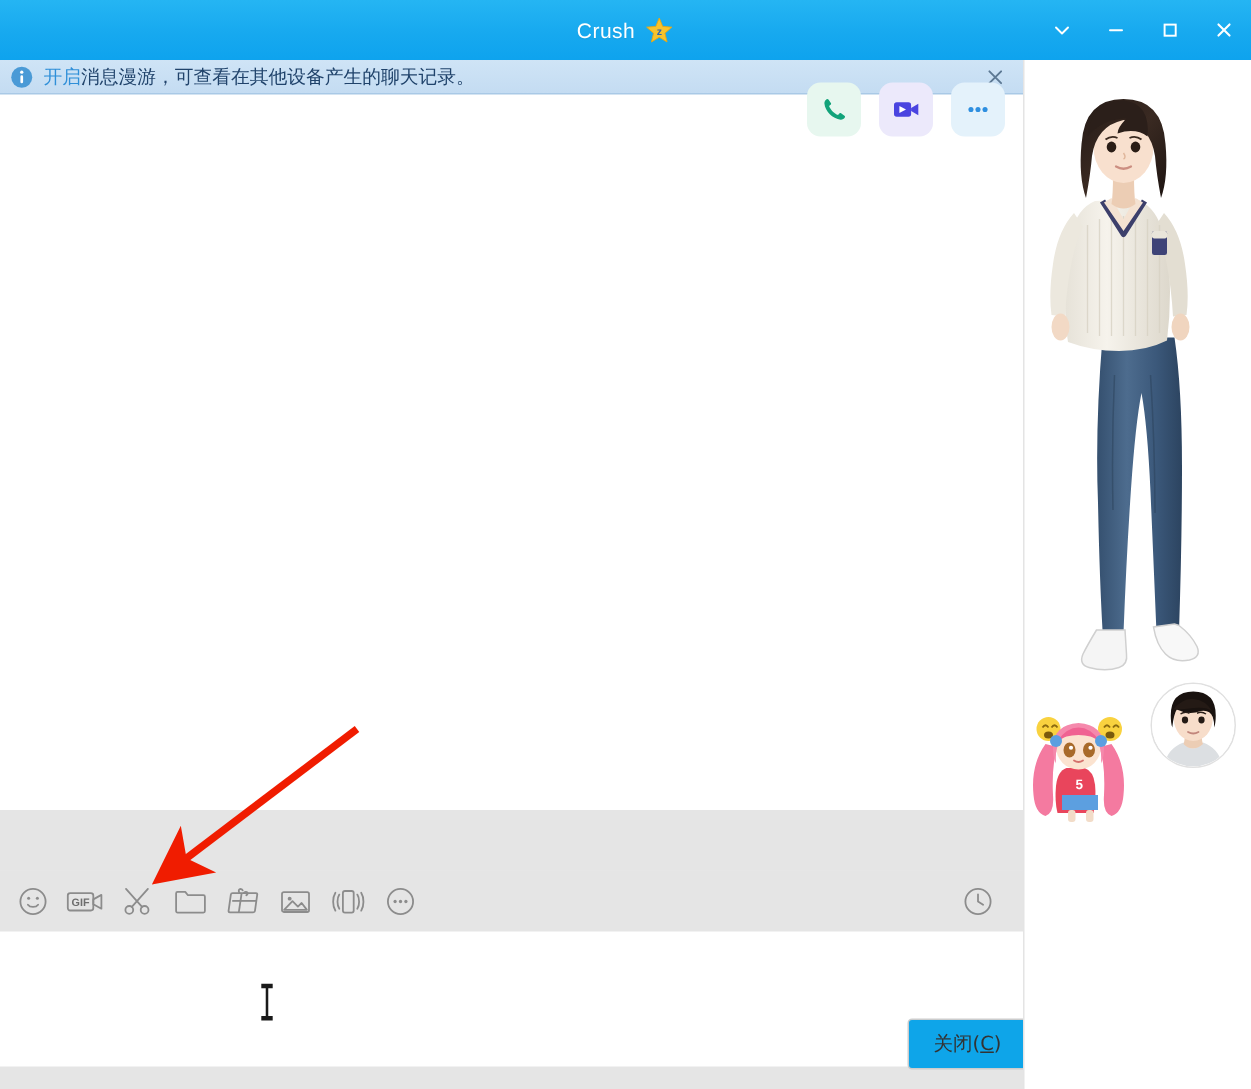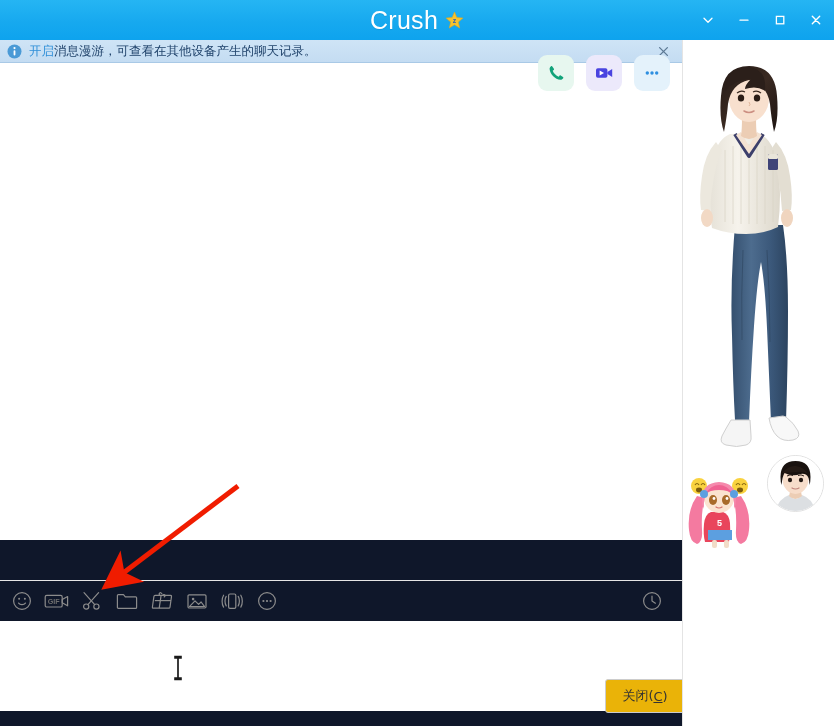--- a/index.html
+++ b/index.html
@@ -32,21 +32,21 @@
     left: 0; top: 0;
     width: 834px; height: 40px;
     display: flex;
     align-items: center;
     justify-content: center;
     gap: 7px;
     pointer-events: none;
   }
   .title-text {
     color: #ffffff;
-    font-size: 25px;
+    font-size: 14px;
     letter-spacing: 0.3px;
     text-shadow: 0 1px 1px rgba(0,0,0,0.08);
   }
   .title-badge {
     width: 19px; height: 19px;
     position: relative;
     display: inline-block;
   }
   .win-ctrls {
     position: absolute;
@@ -100,21 +100,21 @@
     cursor: pointer;
     color: #5b7590;
   }
 
   
   .chat-col {
     position: absolute;
     left: 0; top: 40px;
     width: 682px;
     height: 686px;
-    background: #0f172a;
+    background: #e5e5e5;
     overflow: hidden;
   }
   .chat-actions {
     position: absolute;
     right: 12px; top: 15px;
     display: flex;
     align-items: center;
     gap: 12px;
     z-index: 1;
   }
@@ -194,21 +194,21 @@
     align-items: center;
     justify-content: center;
     font-size: 13px;
     border-radius: 3px;
     box-sizing: border-box;
     cursor: pointer;
     font-family: "DejaVu Sans", "Liberation Sans", sans-serif;
   }
   .btn-close {
     width: 80px;
-    background: #eab308;
+    background: #0ea5e9;
     border: 1px solid #cccccc;
     color: #333333;
   }
   .btn-send-wrap {
     display: flex;
     align-items: stretch;
     height: 34px;
     background: #12a6ee;
     border-radius: 3px;
     overflow: hidden;

